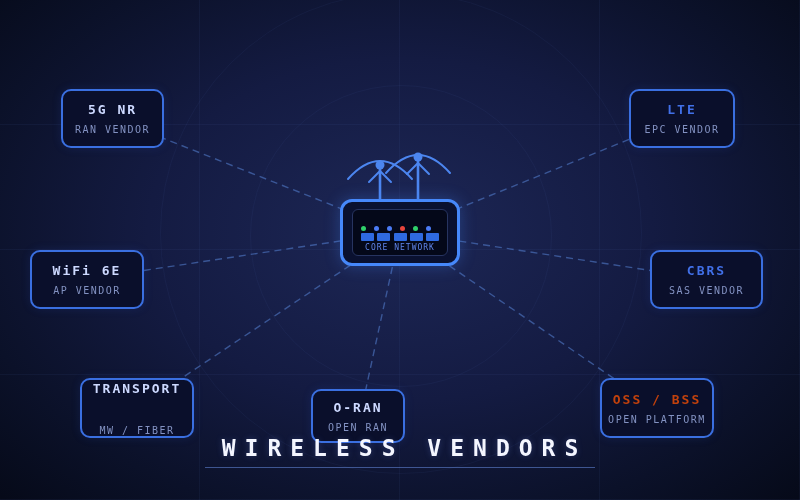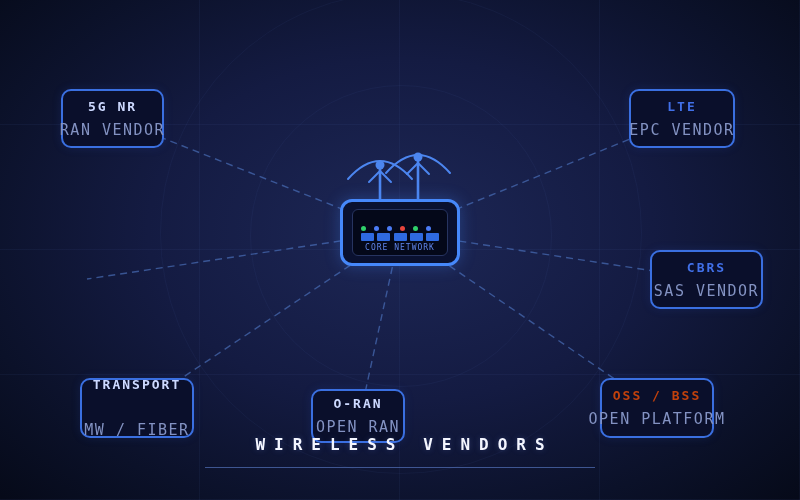--- a/index.html
+++ b/index.html
@@ -21,21 +21,21 @@
   .links{position:absolute;left:0;top:0;z-index:2;}
   .links line{stroke:#4d74c0;stroke-width:1.4;stroke-dasharray:7 5;opacity:.65;}
 
   .node{
     position:absolute;box-sizing:border-box;z-index:3;
     border:2px solid #3a6fe0;border-radius:10px;background:#0a0f2b;
     display:flex;flex-direction:column;align-items:center;justify-content:center;gap:7px;
     box-shadow:0 0 10px rgba(40,80,190,.18);
   }
   .node .t{font-weight:bold;font-size:13px;letter-spacing:2px;white-space:nowrap;}
-  .node .s{font-size:15px;color:#8392c2;letter-spacing:1.5px;white-space:nowrap;}
+  .node .s{font-size:10px;color:#8392c2;letter-spacing:1.5px;white-space:nowrap;}
   .n1{left:61px;top:89px;width:103px;height:59px;}
   .n2{left:629px;top:89px;width:106px;height:59px;}
   .n3{left:30px;top:250px;width:114px;height:59px;}
   .n4{left:650px;top:250px;width:113px;height:59px;}
   .n5{left:80px;top:378px;width:114px;height:60px;gap:29px;}
   .n6{left:311px;top:389px;width:94px;height:54px;}
   .n7{left:600px;top:378px;width:114px;height:60px;}
 
   .antennas{position:absolute;left:342px;top:137px;z-index:3;}
   .antennas line,.antennas path{stroke:#4c86f0;fill:none;stroke-linecap:round;}
@@ -52,21 +52,21 @@
     display:flex;flex-direction:column;justify-content:space-between;
   }
   .leds{display:flex;gap:8px;align-items:center;}
   .led{width:5px;height:5px;border-radius:50%;}
   .ports{display:flex;justify-content:space-between;}
   .port{width:13px;height:8px;border-radius:1px;}
   .core-label{font-size:8px;color:#5f84e8;letter-spacing:1px;text-align:center;line-height:1;padding-top:2px;}
 
   .title{
     position:absolute;left:0;right:0;top:435px;z-index:6;text-align:center;
-    font-weight:bold;font-size:16px;letter-spacing:9px;text-indent:9px;color:#f4f6ff;
+    font-weight:bold;font-size:23px;letter-spacing:9px;text-indent:9px;color:#f4f6ff;
     text-shadow:0 0 6px rgba(120,150,255,.25);
   }
   .underline{position:absolute;left:205px;top:467px;width:390px;height:1px;background:rgba(95,130,210,.6);z-index:6;}
 </style>
 </head>
 <body>
 
 <div class="stage">
   <div class="grid"></div>
   <div class="ring r1"></div>
@@ -82,20 +82,24 @@
     <line x1="400" y1="232" x2="657" y2="408"></line>
   </svg>
 
   <div class="node n1">
     <div class="t" style="color: rgb(205, 217, 255);">5G NR</div>
     <div class="s">RAN VENDOR</div>
   </div>
   <div class="node n2">
     <div class="t" style="color: rgb(65, 112, 232);">LTE</div>
     <div class="s">EPC VENDOR</div>
+  </div>
+  <div class="node n3">
+    <div class="t" style="color: rgb(205, 217, 255);">WiFi 6E</div>
+    <div class="s">AP VENDOR</div>
   </div>
   <div class="node n4">
     <div class="t" style="color: rgb(65, 112, 232);">CBRS</div>
     <div class="s">SAS VENDOR</div>
   </div>
   <div class="node n5">
     <div class="t" style="color: rgb(205, 217, 255);">TRANSPORT</div>
     <div class="s">MW / FIBER</div>
   </div>
   <div class="node n6">

